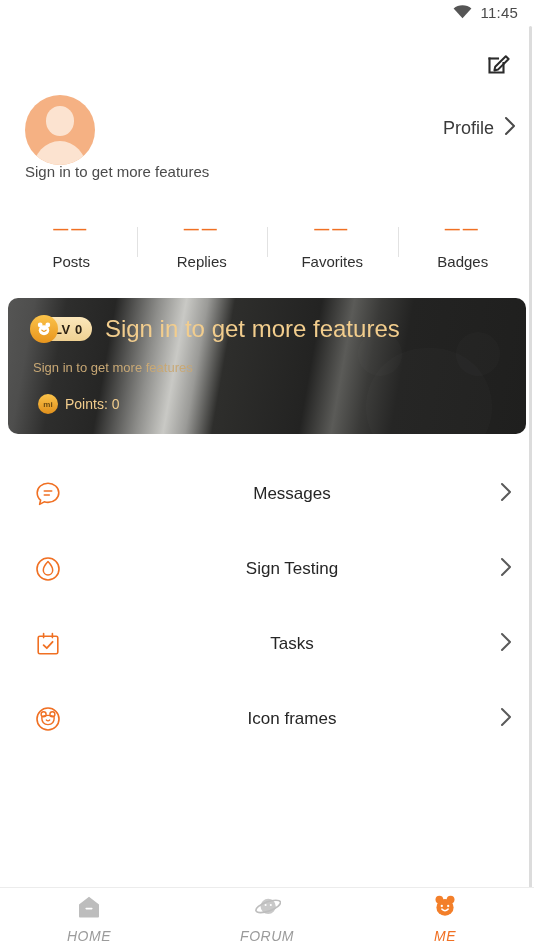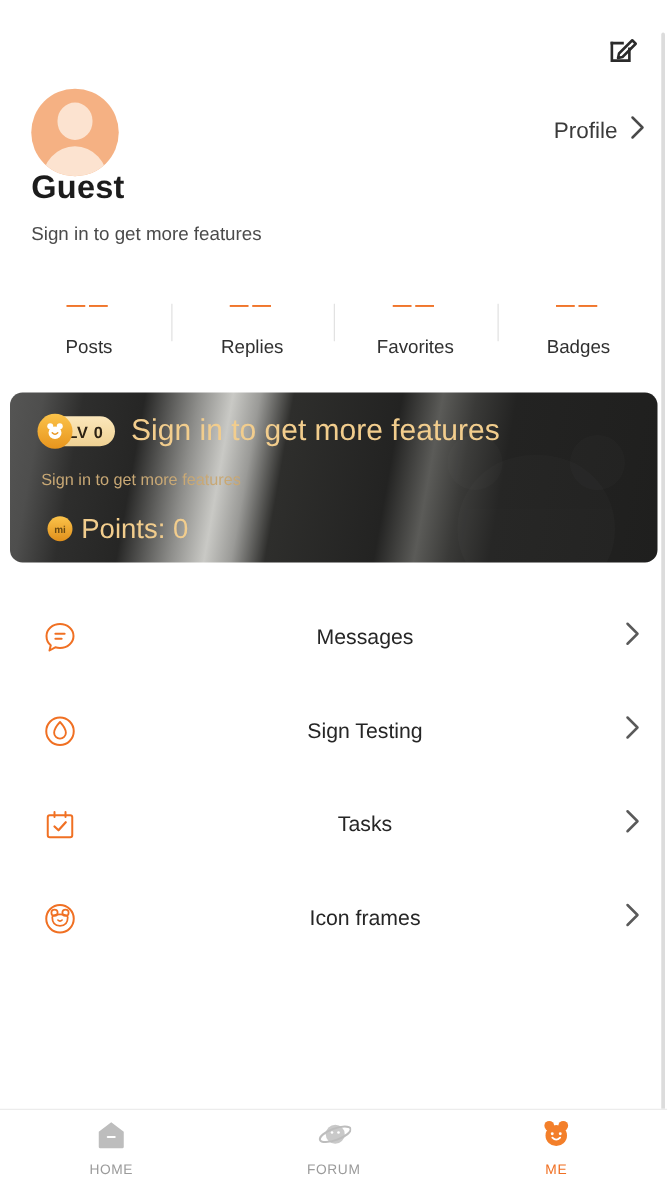--- a/index.html
+++ b/index.html
@@ -235,21 +235,21 @@
     display:flex; align-items:center; gap:7px;text-align:center;
   }
   .mi-coin {
     width:20px; height:20px;
     border-radius:50%;
     background:linear-gradient(180deg,#fbc34a 0%,#e0901c 100%);
     display:flex;align-items:center;justify-content:center;
     font-size:8px; font-weight:bold; color:#6b4a12;
   }
   .card-points {
-    font-size:22px;
+    font-size:14px;
     color:#f2cd8d;
   }
 
   
   .menu { margin-top:22px; }
   .menu-item {
     height:75px;
     display:flex;
     align-items:center;
     padding:0 22px 0 32px;
@@ -281,31 +281,40 @@
   .nav-item {
     flex:1;
     display:flex;
     flex-direction:column;
     align-items:center;
     justify-content:center;
     gap:4px;
     cursor:pointer;
   }
   .nav-label {
-    font-size:11px;
+    font-size:14px;
     letter-spacing:.5px;
     color:#9b9b9b;
+    font-style:italic;
   }
   .nav-item.active .nav-label { color:#f07023; }
 </style>
 </head>
 <body>
 
 <div id="app">
 
+  <div class="statusbar">
+    <span>
+      <svg class="wifi-ico" width="19" height="14" viewBox="0 0 19 14">
+        <path d="M9.5 13.3 0.6 3.4C3.0 1.3 6.1 0.2 9.5 0.2s6.5 1.1 8.9 3.2z" fill="#555555"></path>
+      </svg>
+    </span>
+    <span class="status-time">11:45</span>
+  </div>
 
   <div class="scroll-track"></div>
 
   <div class="header">
 
     <div class="edit-btn">
       <span>
         <svg width="26" height="26" viewBox="0 0 26 26">
           <path d="M3.5 8.5 V22.5 H17.5 V13" stroke="#2b2b2b" stroke-width="2.1" fill="none" stroke-linecap="square"></path>
           <path d="M3.5 8.5 H12" stroke="#2b2b2b" stroke-width="2.1" fill="none" stroke-linecap="square"></path>
@@ -323,21 +332,20 @@
       </span>
     </div>
 
     <div class="avatar">
       <div class="head"></div>
       <div class="body"></div>
     </div>
   </div>
 
   <div class="name-block">
-    <div class="user-name">Guest</div>
     <div class="user-sub">Sign in to get more features</div>
   </div>
 
   <div class="stats">
     <div class="stat">
       <div class="stat-value">——</div>
       <div class="stat-label">Posts</div>
     </div>
     <div class="stat">
       <div class="stat-value">——</div>

